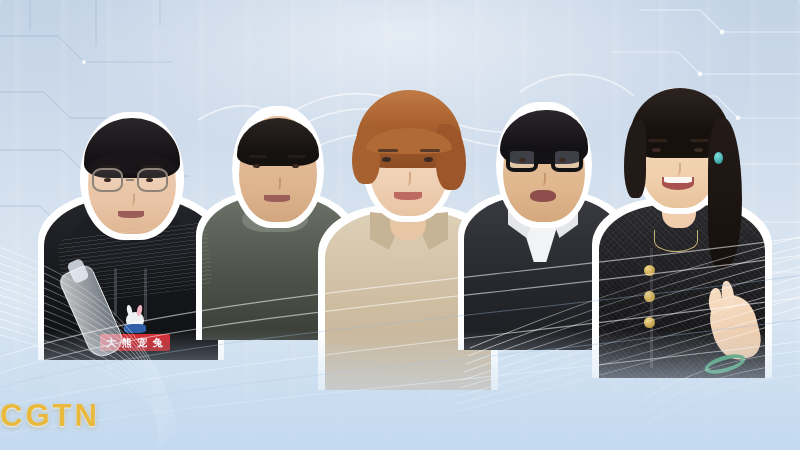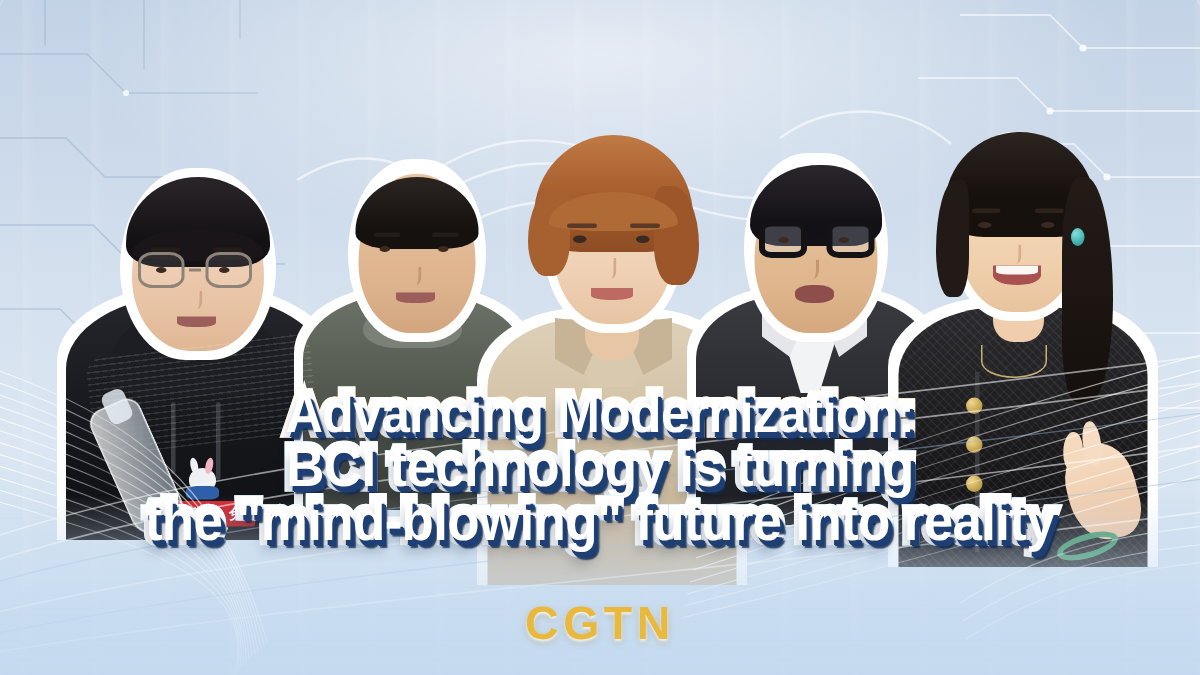--- a/index.html
+++ b/index.html
@@ -97,21 +97,21 @@
     color:#1f9cf0;
     background:linear-gradient(180deg,#6fd0ff 0%, #32aaf5 40%, #1787e4 78%, #1273cf 100%);
     -webkit-background-clip:text; background-clip:text;
     -webkit-text-fill-color:transparent;
   }
   .hl-2{ font-size:38px; }
   .hl-3{ font-size:38px; }
 
   
   .cgtn{
-    position:absolute; left:0; right:0; top:398px; text-align:center;
+    position:absolute; left:0; right:0; top:398px; text-align:left;
     font-size:31px; font-weight:700; letter-spacing:3px;
     color:#e8b93c;
     text-shadow:0 1px 2px rgba(255,255,255,.85), 0 2px 5px rgba(140,110,30,.35);
     z-index:45;
   }
   .haze{
     position:absolute; left:0; right:0; bottom:0; height:120px; z-index:35;
     background:linear-gradient(180deg, rgba(205,222,240,0) 0%, rgba(203,222,241,.55) 45%, rgba(196,218,240,.88) 100%);
     pointer-events:none;
   }
@@ -467,21 +467,16 @@
       <path d="M-10 206 C220 168, 500 150, 812 110"></path>
     </g>
     <g stroke="#9bb8d6" stroke-opacity=".45" stroke-width=".9" fill="none">
       <path d="M-10 160 C190 104, 440 94, 812 44"></path>
       <path d="M-10 194 C210 148, 480 132, 812 88"></path>
     </g>
   </svg>
 
   <div class="haze"></div>
 
-  <div class="headline">
-    <span class="hl-line hl-1">Advancing Modernization:</span>
-    <span class="hl-line hl-2">BCI technology is turning</span>
-    <span class="hl-line hl-3">the "mind-blowing" future into reality</span>
-  </div>
 
   <div class="cgtn">CGTN</div>
 
 </div>
 
 </body></html>

